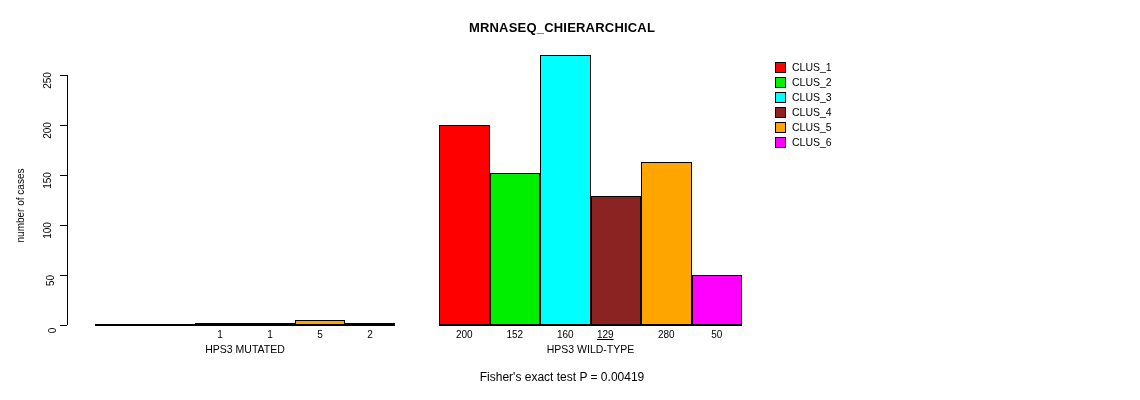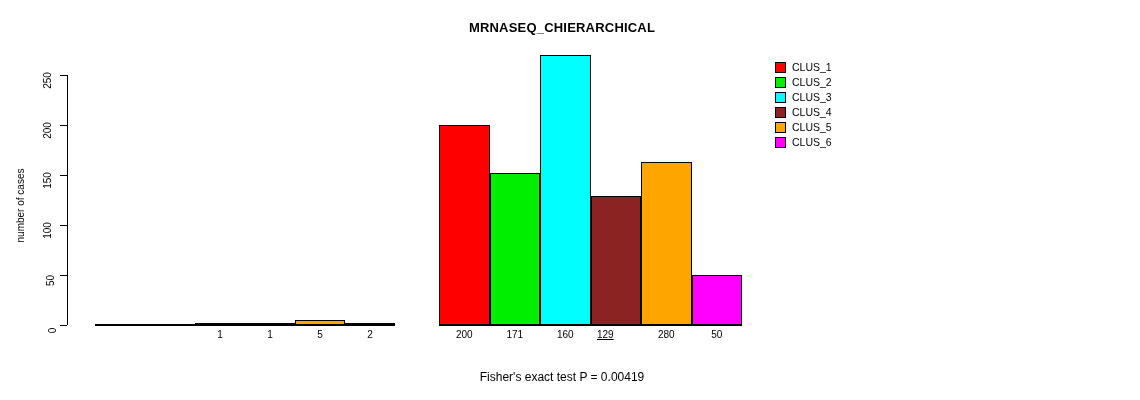--- a/index.html
+++ b/index.html
@@ -194,38 +194,40 @@
     </div>
 
     <div class="y-tick" style="top:75px"></div>
     <div class="y-label-wrap" style="left:0px; top:70px;">
       <span class="y-label-rot">250</span>
     </div>
   </div>
 
   <div class="group" id="group-0" style="left:95px; width:300px;">
     <div class="baseline" style="width:300px;"></div>
+    <div class="group-title" style="left:0; width:300px;">HPS3 MUTATED</div>
   <div class="bar-zero" style="left: 0px; width: 50px; height: 1px; background: rgb(0, 0, 0);"></div>
       <div class="bar-zero" style="left: 50px; width: 50px; height: 1px; background: rgb(0, 0, 0);"></div>
       <div class="bar-zero" style="left: 100px; width: 50px; height: 2px; background: rgb(0, 0, 0);"></div>
       <div class="bar-value" style="left: 100px; width: 50px;">1</div>
       <div class="bar-zero" style="left: 150px; width: 50px; height: 2px; background: rgb(0, 0, 0);"></div>
       <div class="bar-value" style="left: 150px; width: 50px;">1</div>
       <div class="bar" style="left: 200px; width: 50px; height: 5px; background: rgb(255, 165, 0);"></div>
       <div class="bar-value" style="left: 200px; width: 50px;">5</div>
       <div class="bar" style="left: 250px; width: 50px; height: 2px; background: rgb(255, 0, 255);"></div>
       <div class="bar-value" style="left: 250px; width: 50px;">2</div>
     </div>
 
   <div class="group" id="group-1" style="left:439px; width:303px;">
     <div class="baseline" style="width:303px;"></div>
+    <div class="group-title" style="left:0; width:303px;">HPS3 WILD-TYPE</div>
   <div class="bar" style="left: 0px; width: 50.5px; height: 200px; background: rgb(255, 0, 0);"></div>
       <div class="bar-value" style="left: 0px; width: 50.5px;">200</div>
       <div class="bar" style="left: 50.5px; width: 50.5px; height: 152px; background: rgb(0, 238, 0);"></div>
-      <div class="bar-value" style="left: 50.5px; width: 50.5px;">171</div>
+      <div class="bar-value" style="left: 50.5px; width: 50.5px;">152</div>
       <div class="bar" style="left: 101px; width: 50.5px; height: 270px; background: rgb(0, 255, 255);"></div>
       <div class="bar-value" style="left: 101px; width: 50.5px;">160</div>
       <div class="bar" style="left: 151.5px; width: 50.5px; height: 129px; background: rgb(139, 35, 35);"></div>
       <div class="bar-value" style="left: 141px; width: 50.5px; text-decoration: underline;">129</div>
       <div class="bar" style="left: 202px; width: 50.5px; height: 163px; background: rgb(255, 165, 0);"></div>
       <div class="bar-value" style="left: 202px; width: 50.5px;">280</div>
       <div class="bar" style="left: 252.5px; width: 50.5px; height: 50px; background: rgb(255, 0, 255);"></div>
       <div class="bar-value" style="left: 252.5px; width: 50.5px;">50</div>
     </div>
 

